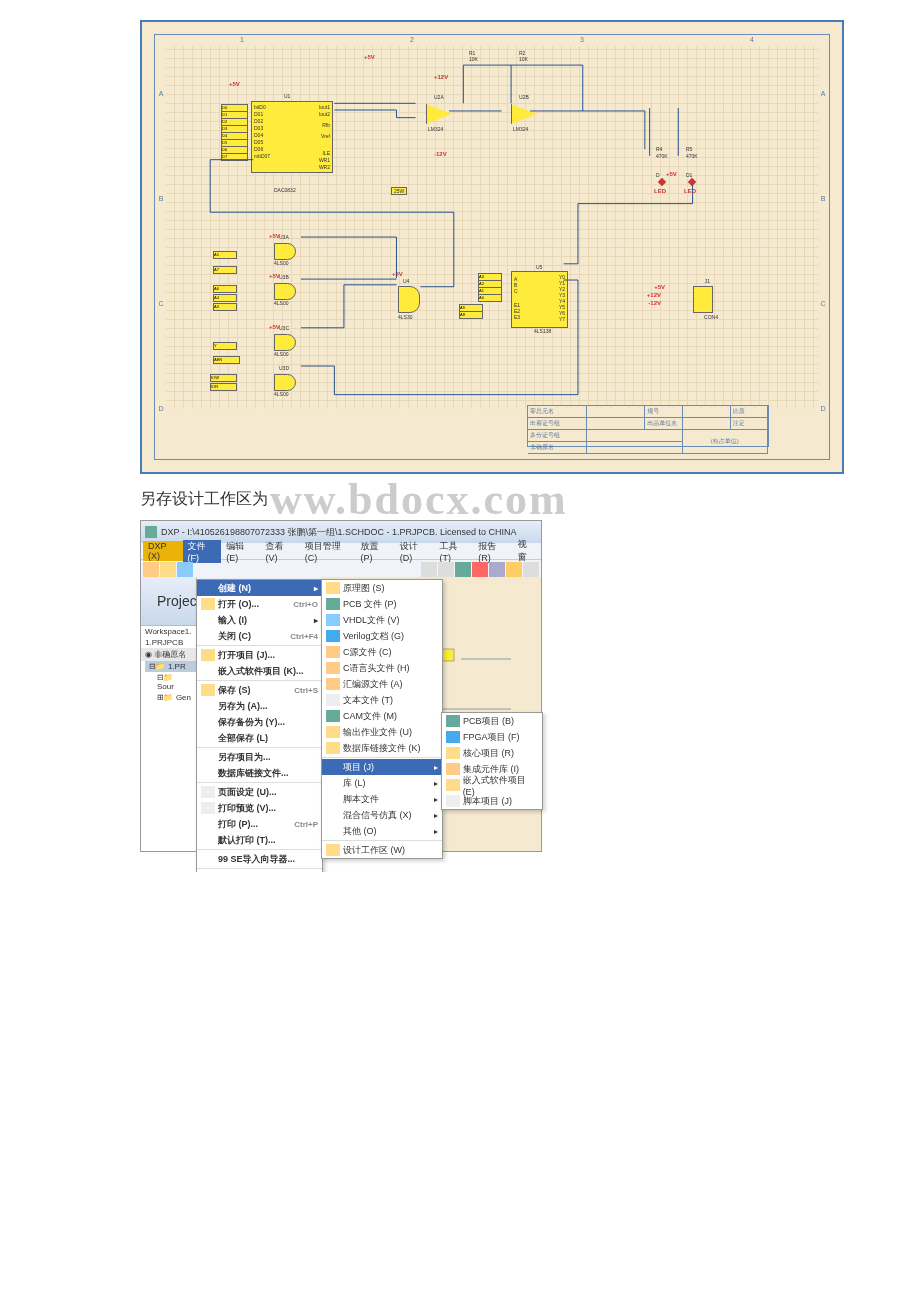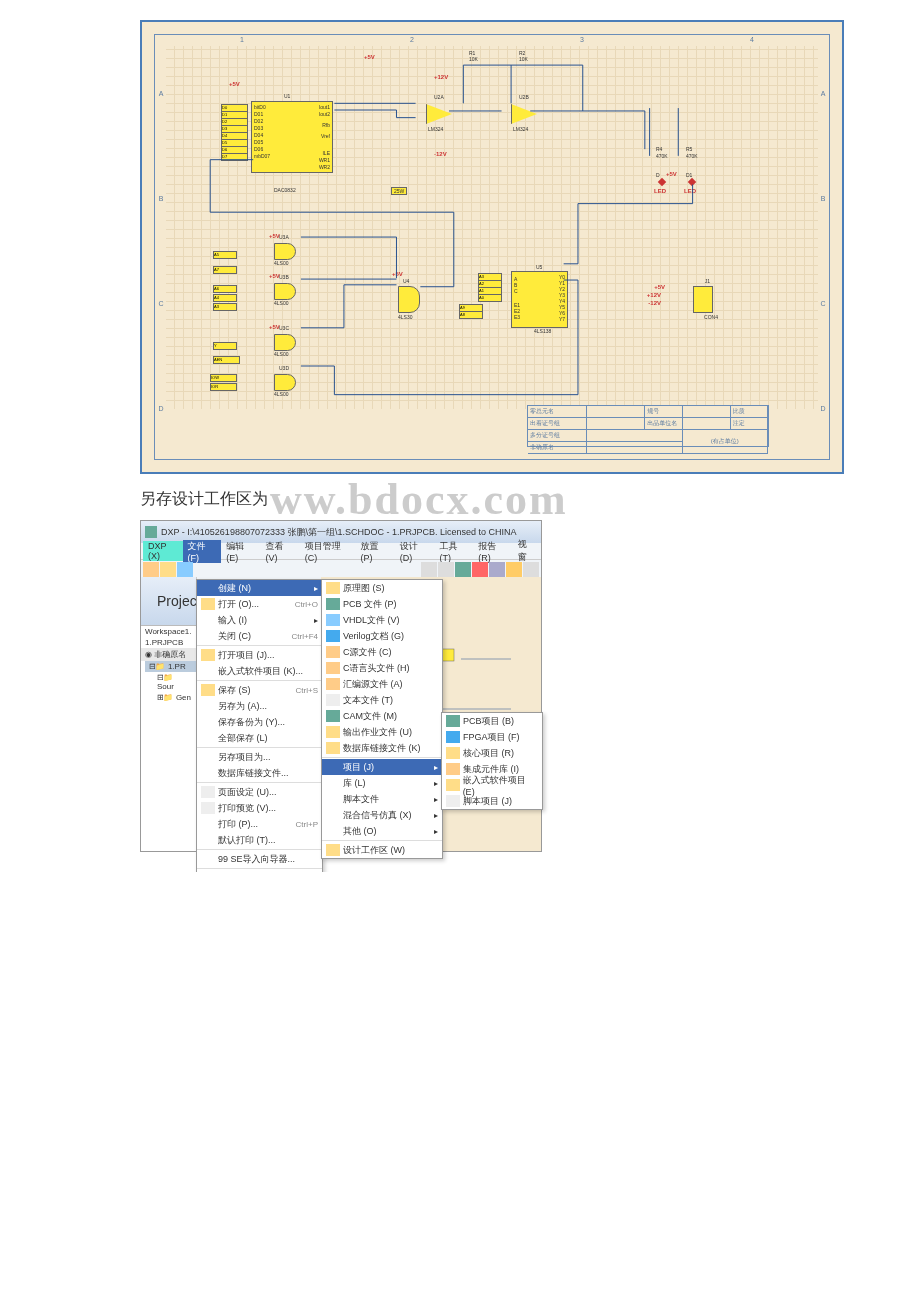--- a/index.html
+++ b/index.html
@@ -213,20 +213,21 @@
     }
     .dropdown-menu {
       position: absolute;
       left: 55px;
       top: 58px;
       width: 125px;
       background: #fff;
       border: 1px solid #999;
       box-shadow: 2px 2px 4px rgba(0,0,0,0.2);
       z-index: 10;
+      font-weight: bold;
     }
     .submenu {
       position: absolute;
       left: 180px;
       top: 58px;
       width: 120px;
       background: #fff;
       border: 1px solid #999;
       box-shadow: 2px 2px 4px rgba(0,0,0,0.2);
       z-index: 10;
@@ -499,21 +500,21 @@
     <span>另存设计工作区为：</span>
     <span class="watermark">ww.bdocx.com</span>
   </div>
 
   <div class="screenshot2">
     <div class="titlebar">
       <span style="width:12px;height:12px;background:#6a9;margin-right:4px;display:inline-block"></span>
       <span>DXP - I:\410526198807072333 张鹏\第一组\1.SCHDOC - 1.PRJPCB. Licensed to CHINA</span>
     </div>
     <div class="menubar">
-      <span class="menu-item" style="background:#5eead4">DXP (X)</span>
+      <span class="menu-item" style="background:#eab308">DXP (X)</span>
       <span class="menu-item-active">文件 (F)</span>
       <span class="menu-item">编辑 (E)</span>
       <span class="menu-item">查看 (V)</span>
       <span class="menu-item">项目管理 (C)</span>
       <span class="menu-item">放置 (P)</span>
       <span class="menu-item">设计 (D)</span>
       <span class="menu-item">工具 (T)</span>
       <span class="menu-item">报告 (R)</span>
       <span class="menu-item">视窗</span>
     </div>

